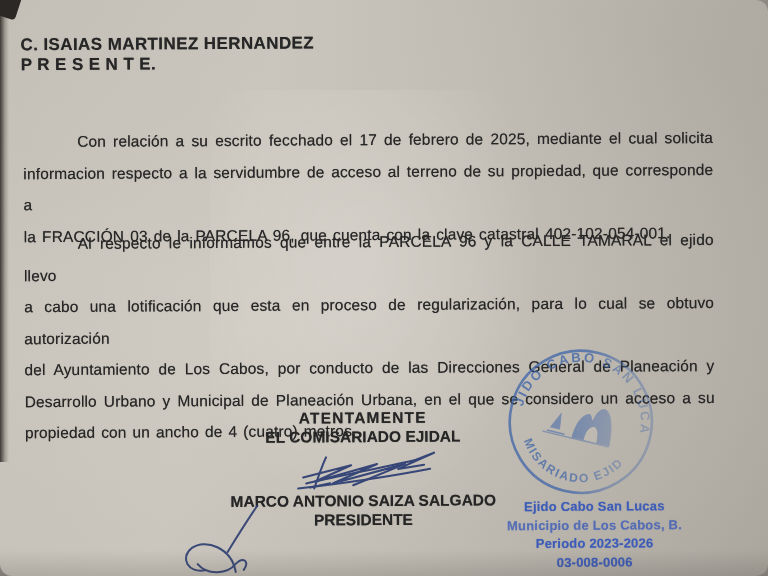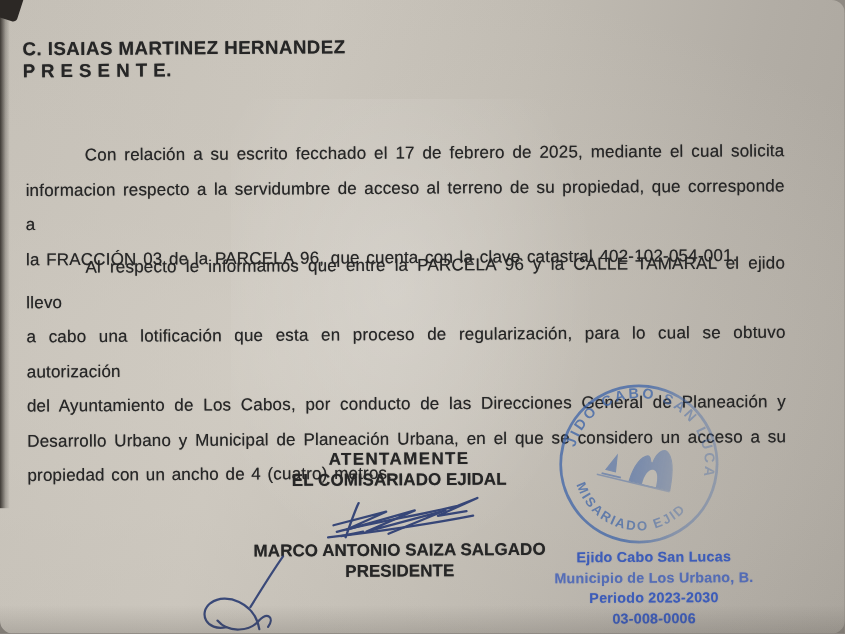--- a/index.html
+++ b/index.html
@@ -130,22 +130,22 @@
             <path d="M78,100 c1,-16 6,-24 11,-26 c4,-1 3,7 6,5 c1,-9 6,-15 10,-13 c6,3 10,15 11,34 z" stroke-width="1"></path>
             <path d="M90,100 c0,-9 3,-15 7,-15 c4,0 6,6 6,15 z" fill="#c4bfb6" stroke="none"></path>
             <path d="M48,101 h68" fill="none" stroke-width="1.4" opacity=".8"></path>
           </g>
         </g>
       </svg>
     </div>
 
     <div class="stamp-caption">
       <div>Ejido Cabo San Lucas</div>
-      <div class="faded">Municipio de Los Urbano, B.</div>
-      <div>Periodo 2023-2030</div>
+      <div class="faded">Municipio de Los Cabos, B.</div>
+      <div>Periodo 2023-2026</div>
       <div>03-008-0006</div>
     </div>
 
     <svg class="scribble-bl" width="160" height="73" viewBox="0 0 160 73">
       <g fill="none" stroke="#2b3c72" stroke-width="2" stroke-linecap="round" stroke-linejoin="round" opacity=".9">
         <path d="M96,68 C92,44 66,34 52,44 C40,53 48,70 66,66"></path>
         <path d="M58,60 C68,72 88,70 96,60 C104,52 110,58 104,66"></path>
         <path d="M88,48 C98,32 108,16 118,2"></path>
       </g>
     </svg>

